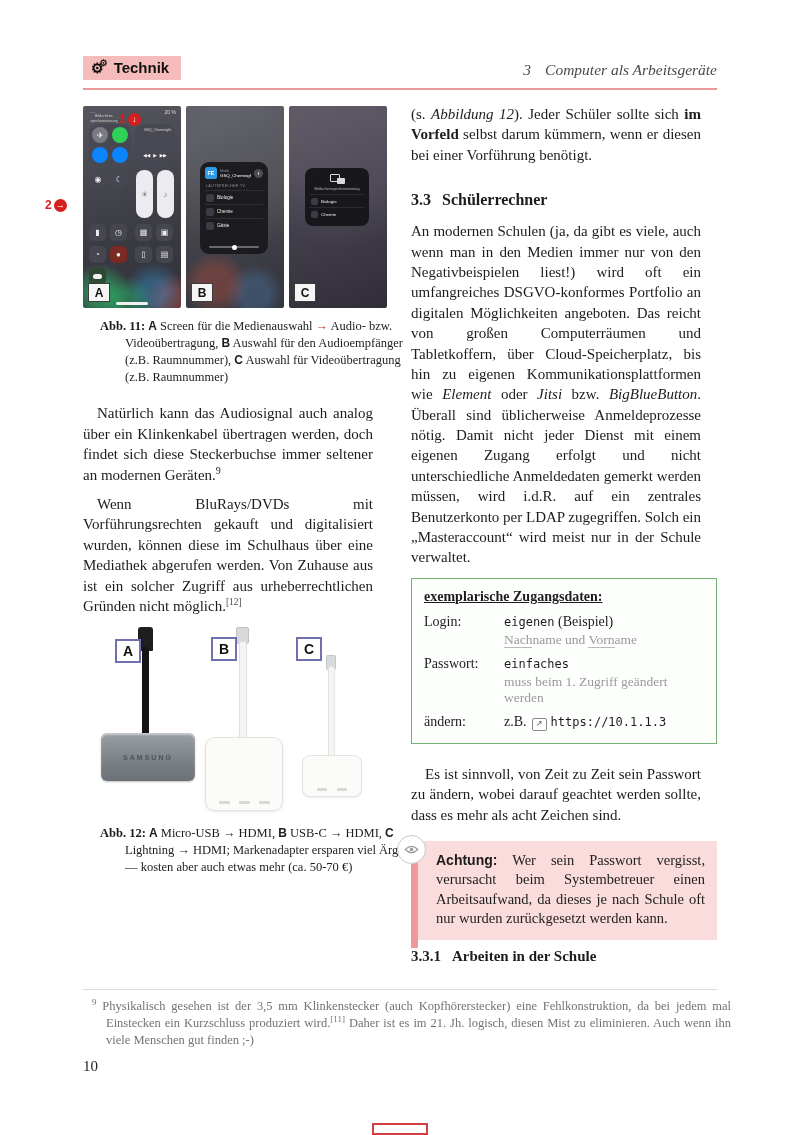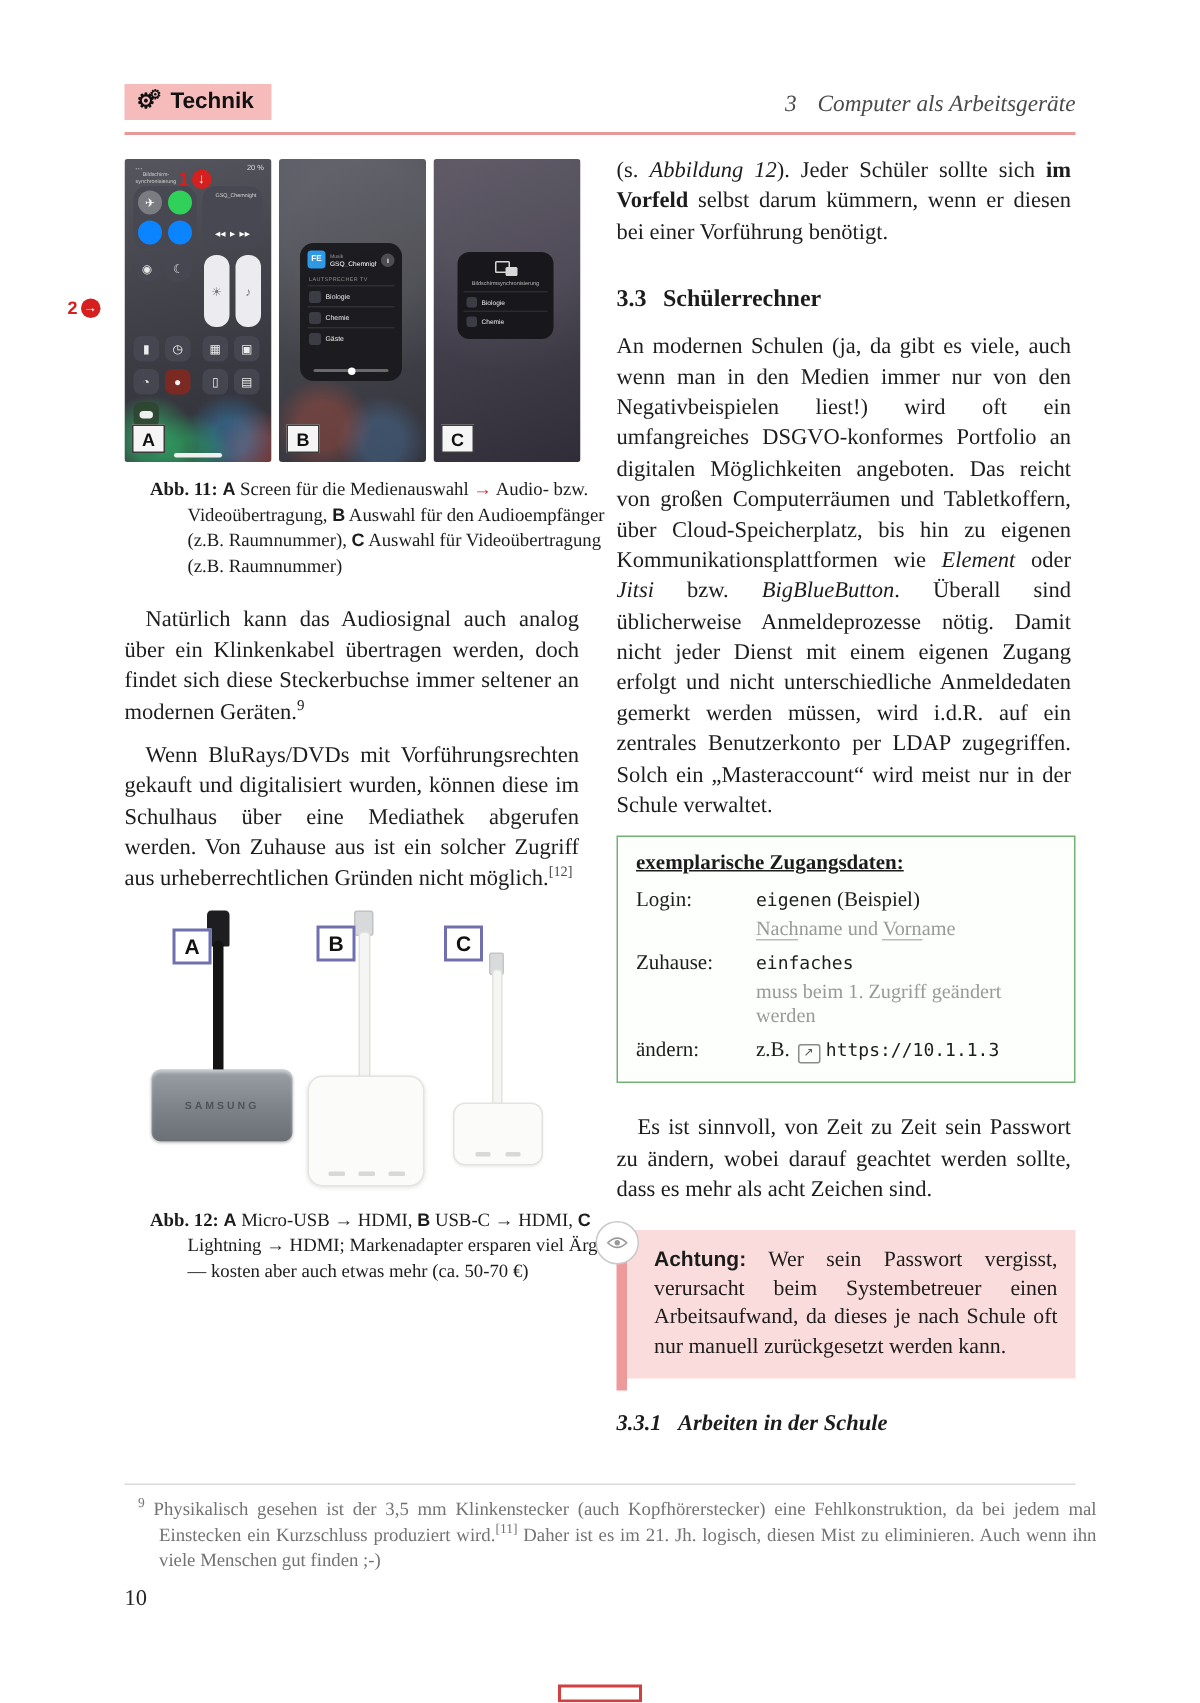--- a/index.html
+++ b/index.html
@@ -14,30 +14,30 @@
   .badge .gear { font-size:14px; line-height:1; }
   .badge .gear-sm { font-size:9px; line-height:1; margin-left:-4px; vertical-align:top; }
   .chapter { position:absolute; right:0; top:5px; font-style:italic; color:#4a4a4a; font-size:15.5px; }
   .chapter .num { margin-right:14px; }
   .header-rule { position:absolute; left:83px; top:88px; width:634px; height:2px; background:#e89a9a; }
 
   
   .cols { position:absolute; left:83px; top:104px; width:634px; display:flex; gap:22px; }
   .col { width:306px; }
 
-  .p { font-size:15px; line-height:1.36; text-align:justify; margin:0 3px 9px 0; }
+  .p { font-size:15px; line-height:1.36; text-align:justify; margin:0 16px 9px 0; }
   .indent { text-indent:14px; }
   sup.fnref { font-size:10px; vertical-align:super; line-height:0; }
   sup.cite { font-size:9.5px; vertical-align:super; line-height:0; color:#4a4a4a; }
   .it { font-style:italic; }
   .bd { font-weight:bold; }
 
   h2.sec { font-size:16px; font-weight:bold; margin:26px 0 12px 0; }
   h2.sec .num, h3.subsec .num { margin-right:11px; }
-  h3.subsec { font-size:15px; font-weight:bold; margin:22px 0 10px 0;font-style:italic; }
+  h3.subsec { font-size:15px; font-weight:bold; margin:8px 0 10px 0; }
 
   
   .fig11 { position:relative; display:flex; gap:5px; margin:2px 0 10px 0; }
   .phone { position:relative; width:98px; height:202px; overflow:hidden; border-radius:2px;
            font-family:"Liberation Sans", sans-serif; }
   .phoneA { background:
       radial-gradient(circle at 18% 93%, rgba(46,204,113,.50) 0 6%, transparent 15%),
       radial-gradient(circle at 45% 97%, rgba(39,174,96,.45) 0 5%, transparent 13%),
       radial-gradient(circle at 72% 92%, rgba(52,152,219,.40) 0 6%, transparent 15%),
       radial-gradient(circle at 90% 96%, rgba(231,76,60,.35) 0 5%, transparent 13%),
@@ -399,21 +399,21 @@
         <div class="gbox-row">
           <span class="gbox-label">Login:</span>
           <span class="gbox-val">
             <span class="mono">eigenen</span><span> (Beispiel)</span>
             <div class="gnote">
               <span class="ul">Nach</span><span>name und </span><span class="ul">Vorn</span><span>ame</span>
             </div>
           </span>
         </div>
         <div class="gbox-row">
-          <span class="gbox-label">Zuhause:</span>
+          <span class="gbox-label">Passwort:</span>
           <span class="gbox-val">
             <span class="mono">einfaches</span>
             <div class="gnote">muss beim 1. Zugriff geändert werden</div>
           </span>
         </div>
         <div class="gbox-row">
           <span class="gbox-label">ändern:</span>
           <span class="gbox-val">
             <span>z.B.</span><span class="linkicon">↗</span><span class="mono">https://10.1.1.3</span>
           </span>
@@ -426,21 +426,21 @@
 
       <div class="wwrap">
         <span class="wbar"></span>
         <span class="weye">
           <svg viewBox="0 0 16 10" width="15" height="9">
               <path d="M1 5 Q8 -2 15 5 Q8 12 1 5 Z" fill="none" stroke="#9a9a9a" stroke-width="1.2"></path>
               <circle cx="8" cy="5" r="2" fill="#9a9a9a"></circle>
             </svg>
         </span>
         <div class="wbox">
-          <span class="wlabel">Achtung:</span><span> Wer sein Passwort vergisst, verursacht beim Systembetreuer einen Arbeitsaufwand, da dieses je nach Schule oft nur manuell zurückgesetzt werden kann.</span>
+          <span class="wlabel">Achtung:</span><span> Wer sein Passwort vergisst, verursacht beim Systembetreuer einen Arbeitsaufwand, da dieses je nach Schule oft nur wurden zurückgesetzt werden kann.</span>
         </div>
       </div>
 
       <h3 class="subsec">
         <span class="num">3.3.1</span><span>Arbeiten in der Schule</span>
       </h3>
 
     </div>
   </div>
 

